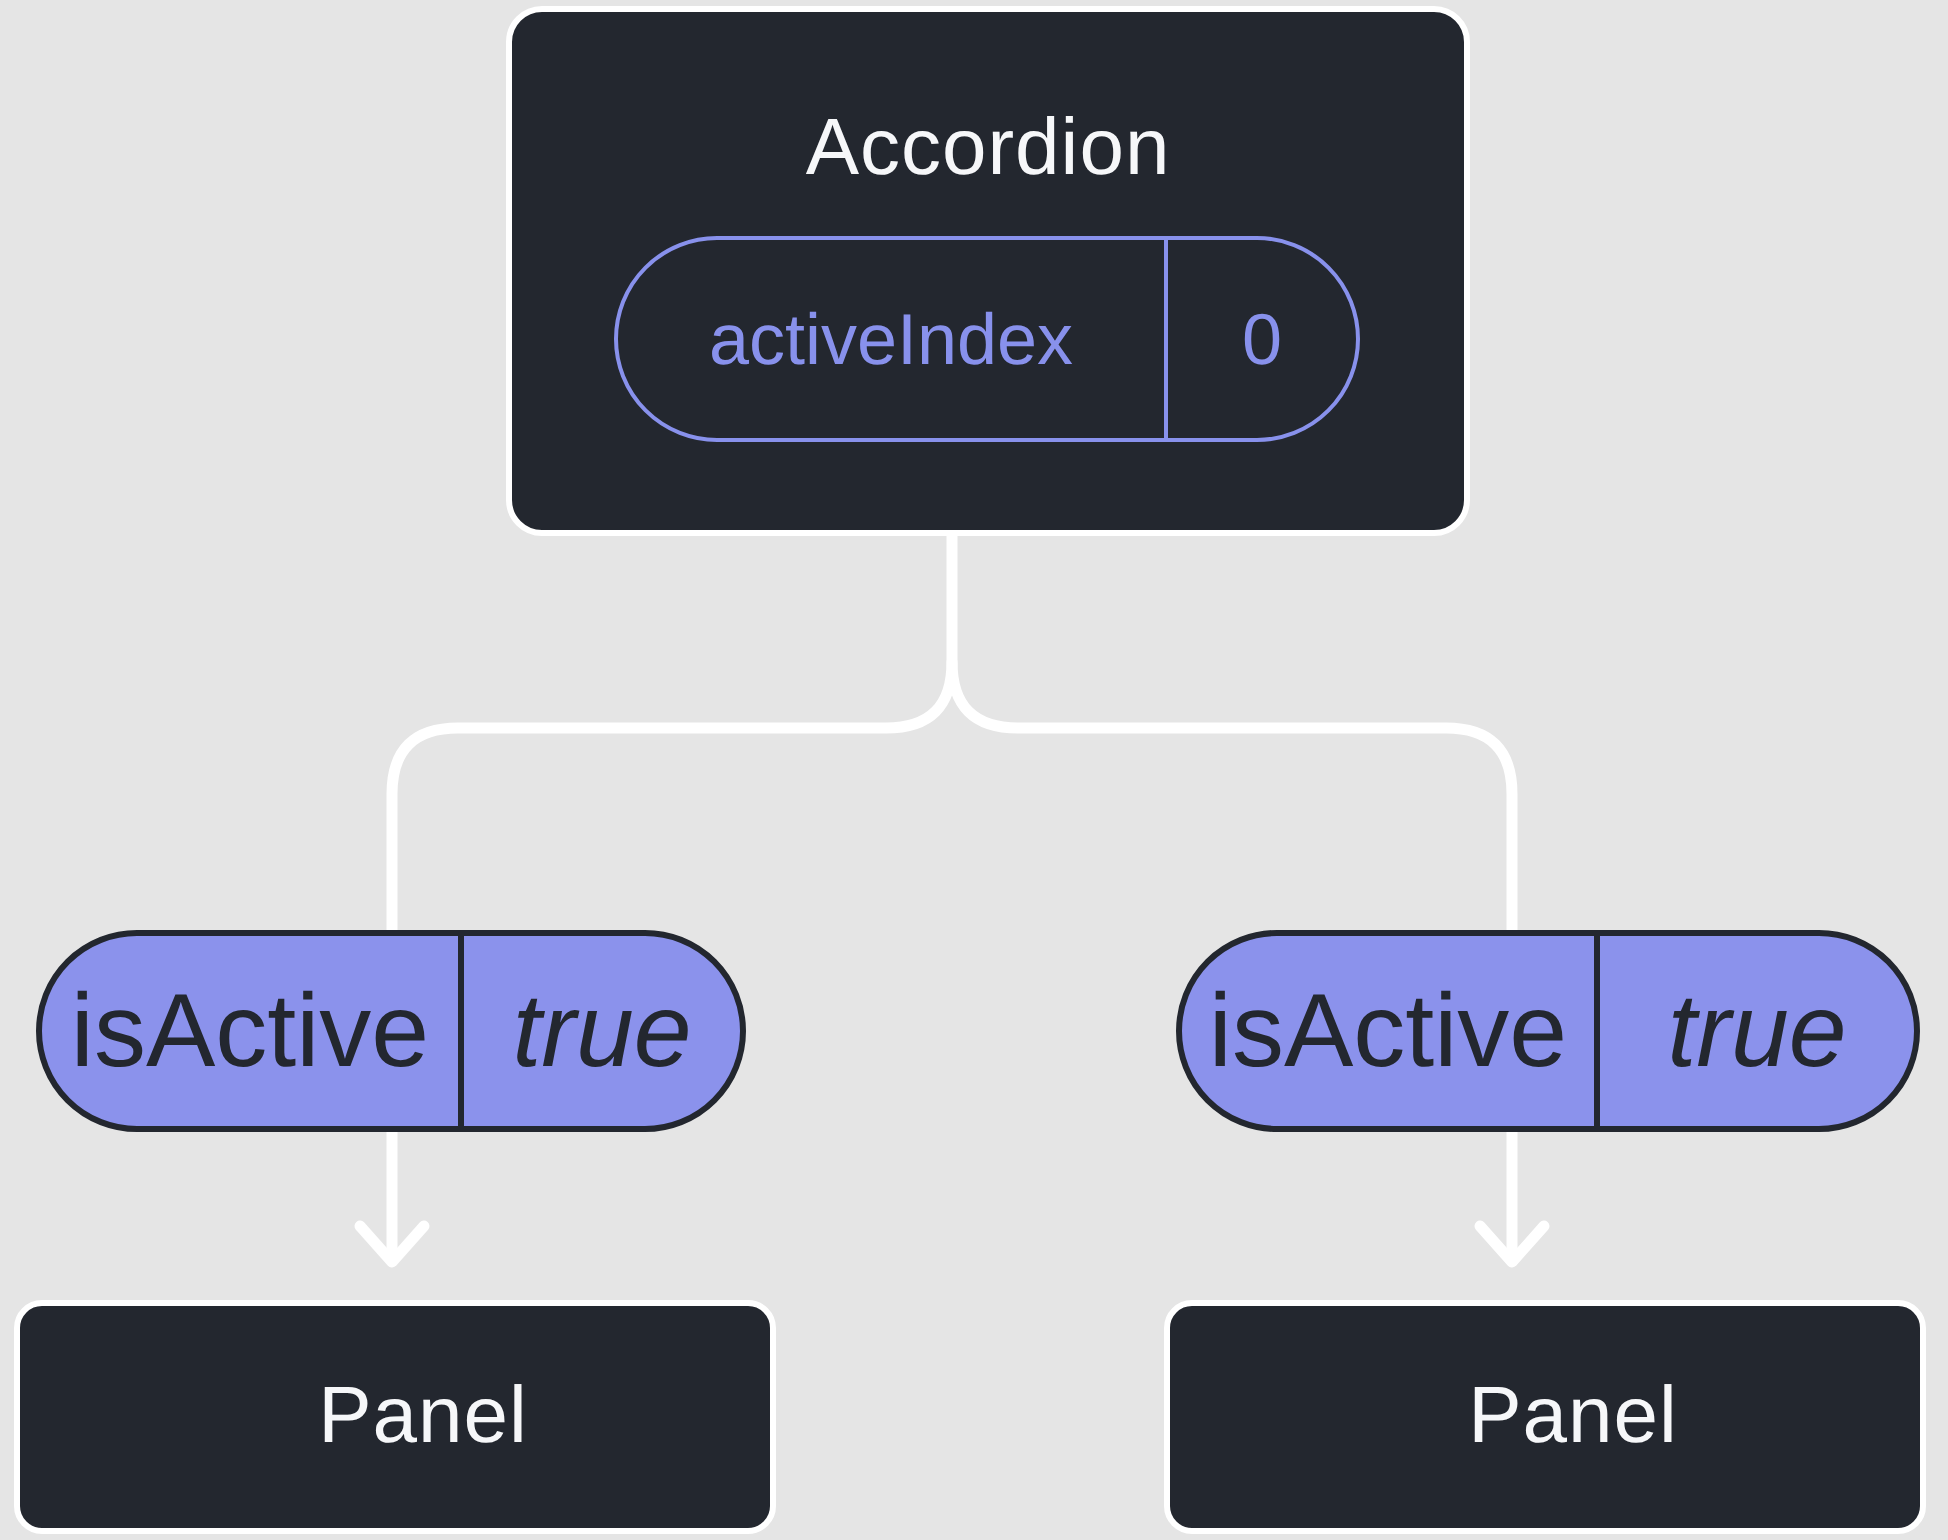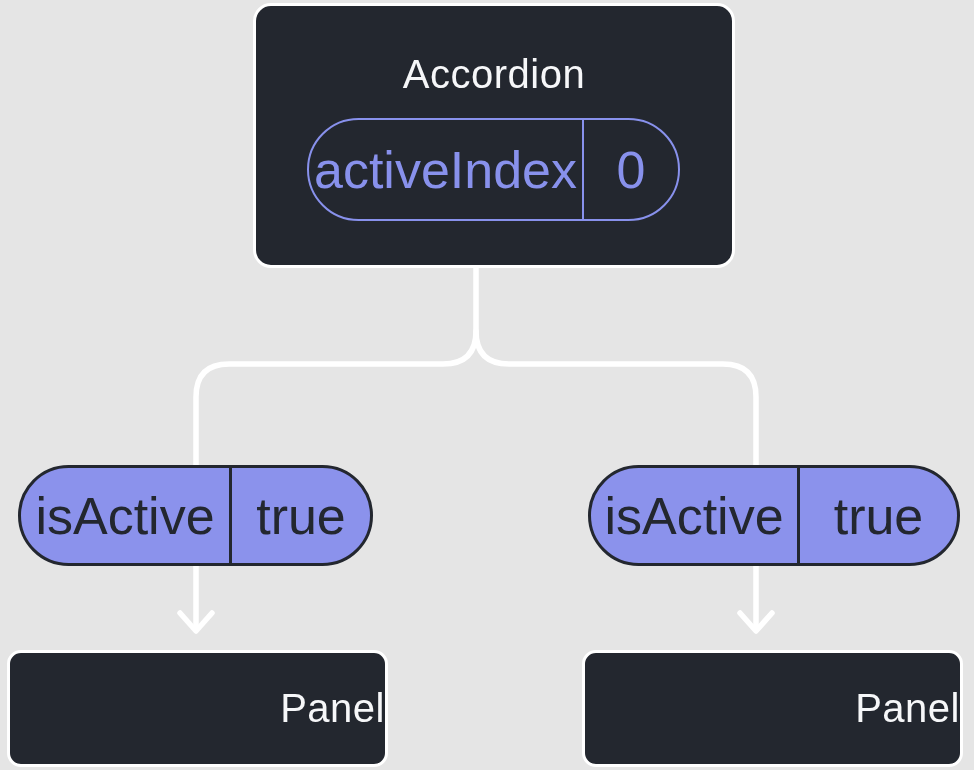--- a/index.html
+++ b/index.html
@@ -41,21 +41,21 @@
   }
   .state-pill {
     position: absolute;
     left: 51px; top: 112px;
     width: 373px; height: 103px;
     border: 2.5px solid #8891EC;
     border-radius: 60px;
     box-sizing: border-box;
     display: flex;
     color: #8891EC;
-    font-size: 52px;
+    font-size: 36px;
   }
   .state-pill .cell {
     display: flex;
     align-items: center;
     justify-content: center;
   }
   .state-pill .name-cell { flex: 1; }
   .state-pill .value-cell {
     width: 94px;
     border-left: 2.5px solid #8891EC;
@@ -72,32 +72,32 @@
     color: #23272F;
     font-size: 52px;
     z-index: 2;
   }
   .prop-pill .cell {
     display: flex;
     align-items: center;
     justify-content: center;
   }
   .prop-pill .name-cell { flex: 1; }
-  .prop-pill .value-cell { border-left: 3.5px solid #23272F; }
+  .prop-pill .value-cell { border-left: 3.5px solid #23272F; font-style: italic; }
   .prop-pill-left  { left: 18px;  width: 355px; }
   .prop-pill-left  .value-cell { width: 138px; }
   .prop-pill-right { left: 588px; width: 372px; }
   .prop-pill-right .value-cell { width: 157px; }
   .panel-node {
     top: 650px;
     width: 381px; height: 117px;
     border-radius: 14px;
     display: flex;
     align-items: center;
-    justify-content: flex-end;
+    justify-content: center;
     padding-left: 28px;
   }
   .panel-node-left  { left: 7px; }
   .panel-node-right { left: 582px; }
 </style>
 </head>
 <body>
 
 <div class="canvas">
 

